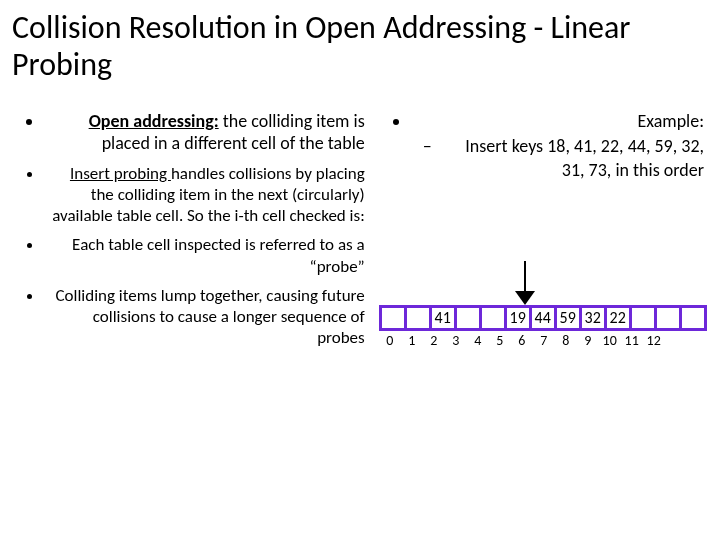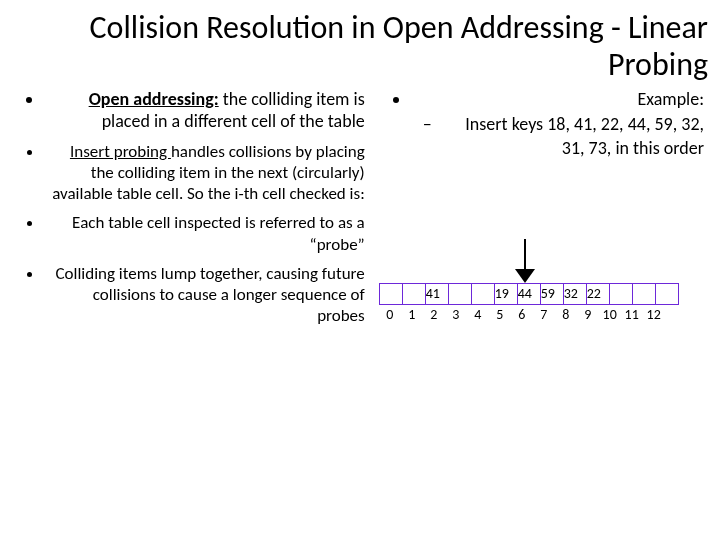--- a/index.html
+++ b/index.html
@@ -14,22 +14,22 @@
   }
   .slide {
     width: 720px;
     height: 540px;
     box-sizing: border-box;
     padding: 6px 12px 0 12px;
   }
   h1.title {
     font-size: 32px;
     font-weight: 400;
-    text-align: right;
-    margin: 4px 0 0 0;
+    text-align: left;
+    margin: 4px 0 22px 0;
     line-height: 1.15;
   }
   .cols {
     display: flex;
     flex-direction: row;
   }
   .left {
     width: 52%;
     padding-right: 8px;
   }
@@ -116,23 +116,23 @@
     border-top: 14px solid #000;
     margin-left: 1px;
   }
   table.ht {
     border-collapse: collapse;
     margin-left: 0;
   }
   table.ht td {
     width: 22px;
     height: 20px;
-    border: 1px solid #6d28d9;
-    font-size: 14px;
-    text-align: left;
+    border: 3px solid #6d28d9;
+    font-size: 16px;
+    text-align: center;
     vertical-align: middle;
     padding: 0;
     background: #fff;
   }
   table.idx td {
     width: 22px;
     border: none;
     font-size: 14px;
     text-align: center;
     padding: 0;

